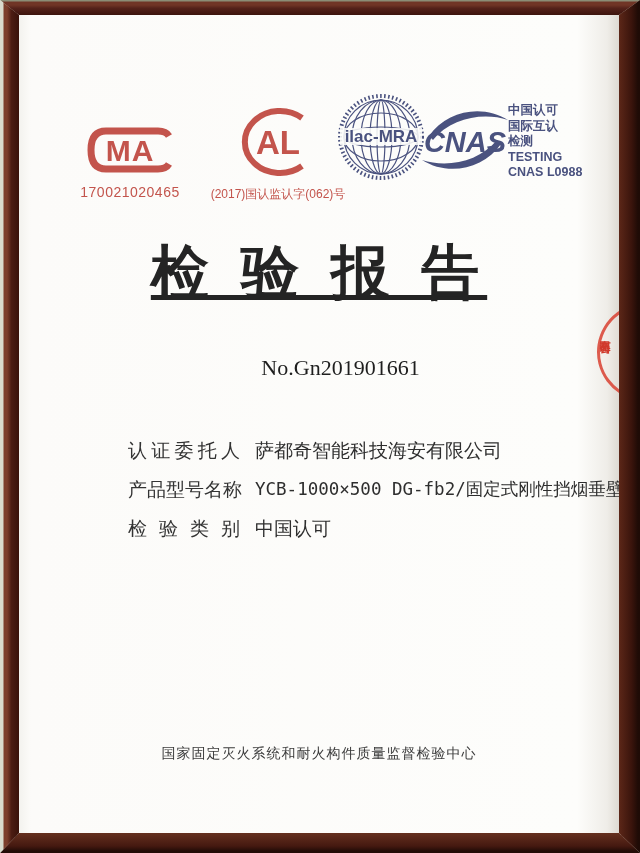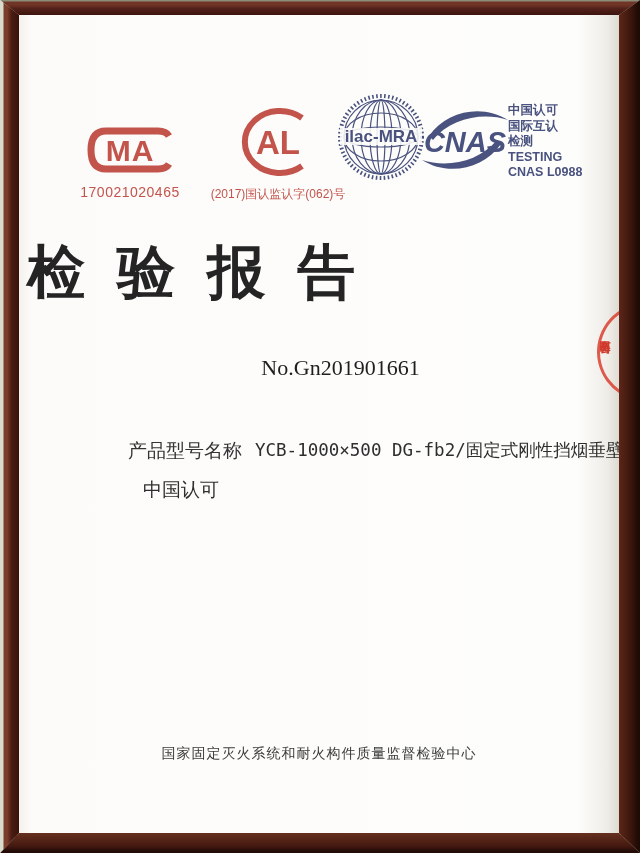--- a/index.html
+++ b/index.html
@@ -33,23 +33,23 @@
   .mark{position:absolute;text-align:center;}
   .mark-cma{left:58px;top:108px;width:106px;}
   .mark-cal{left:183px;top:90px;width:152px;}
   .mark-ilac{left:318px;top:78px;width:88px;}
   .mark-cnas{left:402px;top:93px;width:88px;}
   .mark-caption{font-size:14px;font-weight:normal;letter-spacing:.5px;margin-top:3px;color:#c3544c;}
   .mark-caption.small{font-size:12px;letter-spacing:0;}
   .cnas-text{position:absolute;left:489px;top:88px;width:100px;text-align:left;
     color:#4a527f;font-weight:bold;font-size:12.5px;line-height:15.5px;}
   
-  .title{position:absolute;left:0;right:8px;top:225px;text-align:left;
+  .title{position:absolute;left:0;right:8px;top:225px;text-align:center;
     font-size:58px;line-height:64px;font-weight:700;color:#242424;
-    letter-spacing:8px;text-indent:8px;}
+    letter-spacing:8px;text-indent:8px;text-decoration:underline;}
   .report-no{position:absolute;left:0;right:0;top:340px;text-align:center;
     font-family:"Liberation Serif",serif;font-weight:400;font-size:22px;color:#1e1e1e;padding-left:43px;}
   
   .fields{position:absolute;left:109px;top:424px;display:flex;flex-direction:column;gap:16px;}
   .field-row{display:flex;align-items:flex-start;white-space:nowrap;line-height:23px;}
   .field-label{display:inline-block;width:112px;font-size:19px;color:#333;
     text-align:justify;text-align-last:justify;flex:none;}
   .field-value{font-size:19px;color:#2e2e2e;margin-left:15px;}
   
   .footer-org{position:absolute;left:0;right:0;top:730px;text-align:center;
@@ -123,24 +123,29 @@
       <div>TESTING</div>
       <div>CNAS L0988</div>
     </div>
 
     <div class="title">检 验 报 告</div>
 
     <div class="report-no">No.Gn201901661</div>
 
     <div class="fields">
       <div class="field-row">
+        <span class="field-label">认证委托人</span>
+        <span class="field-value">萨都奇智能科技海安有限公司</span>
+      </div>
+      <div class="field-row">
         <span class="field-label">产品型号名称</span>
         <span class="field-value" style="font-family:'DejaVu Sans Mono',monospace;font-size:17.5px;">YCB-1000×500 DG-fb2/固定式刚性挡烟垂壁</span>
       </div>
       <div class="field-row">
+        <span class="field-label">检验类别</span>
         <span class="field-value">中国认可</span>
       </div>
     </div>
 
     <div class="stamp">
       <span class="stamp-text">有限公司</span>
     </div>
 
     <div class="footer-org">国家固定灭火系统和耐火构件质量监督检验中心</div>
 

